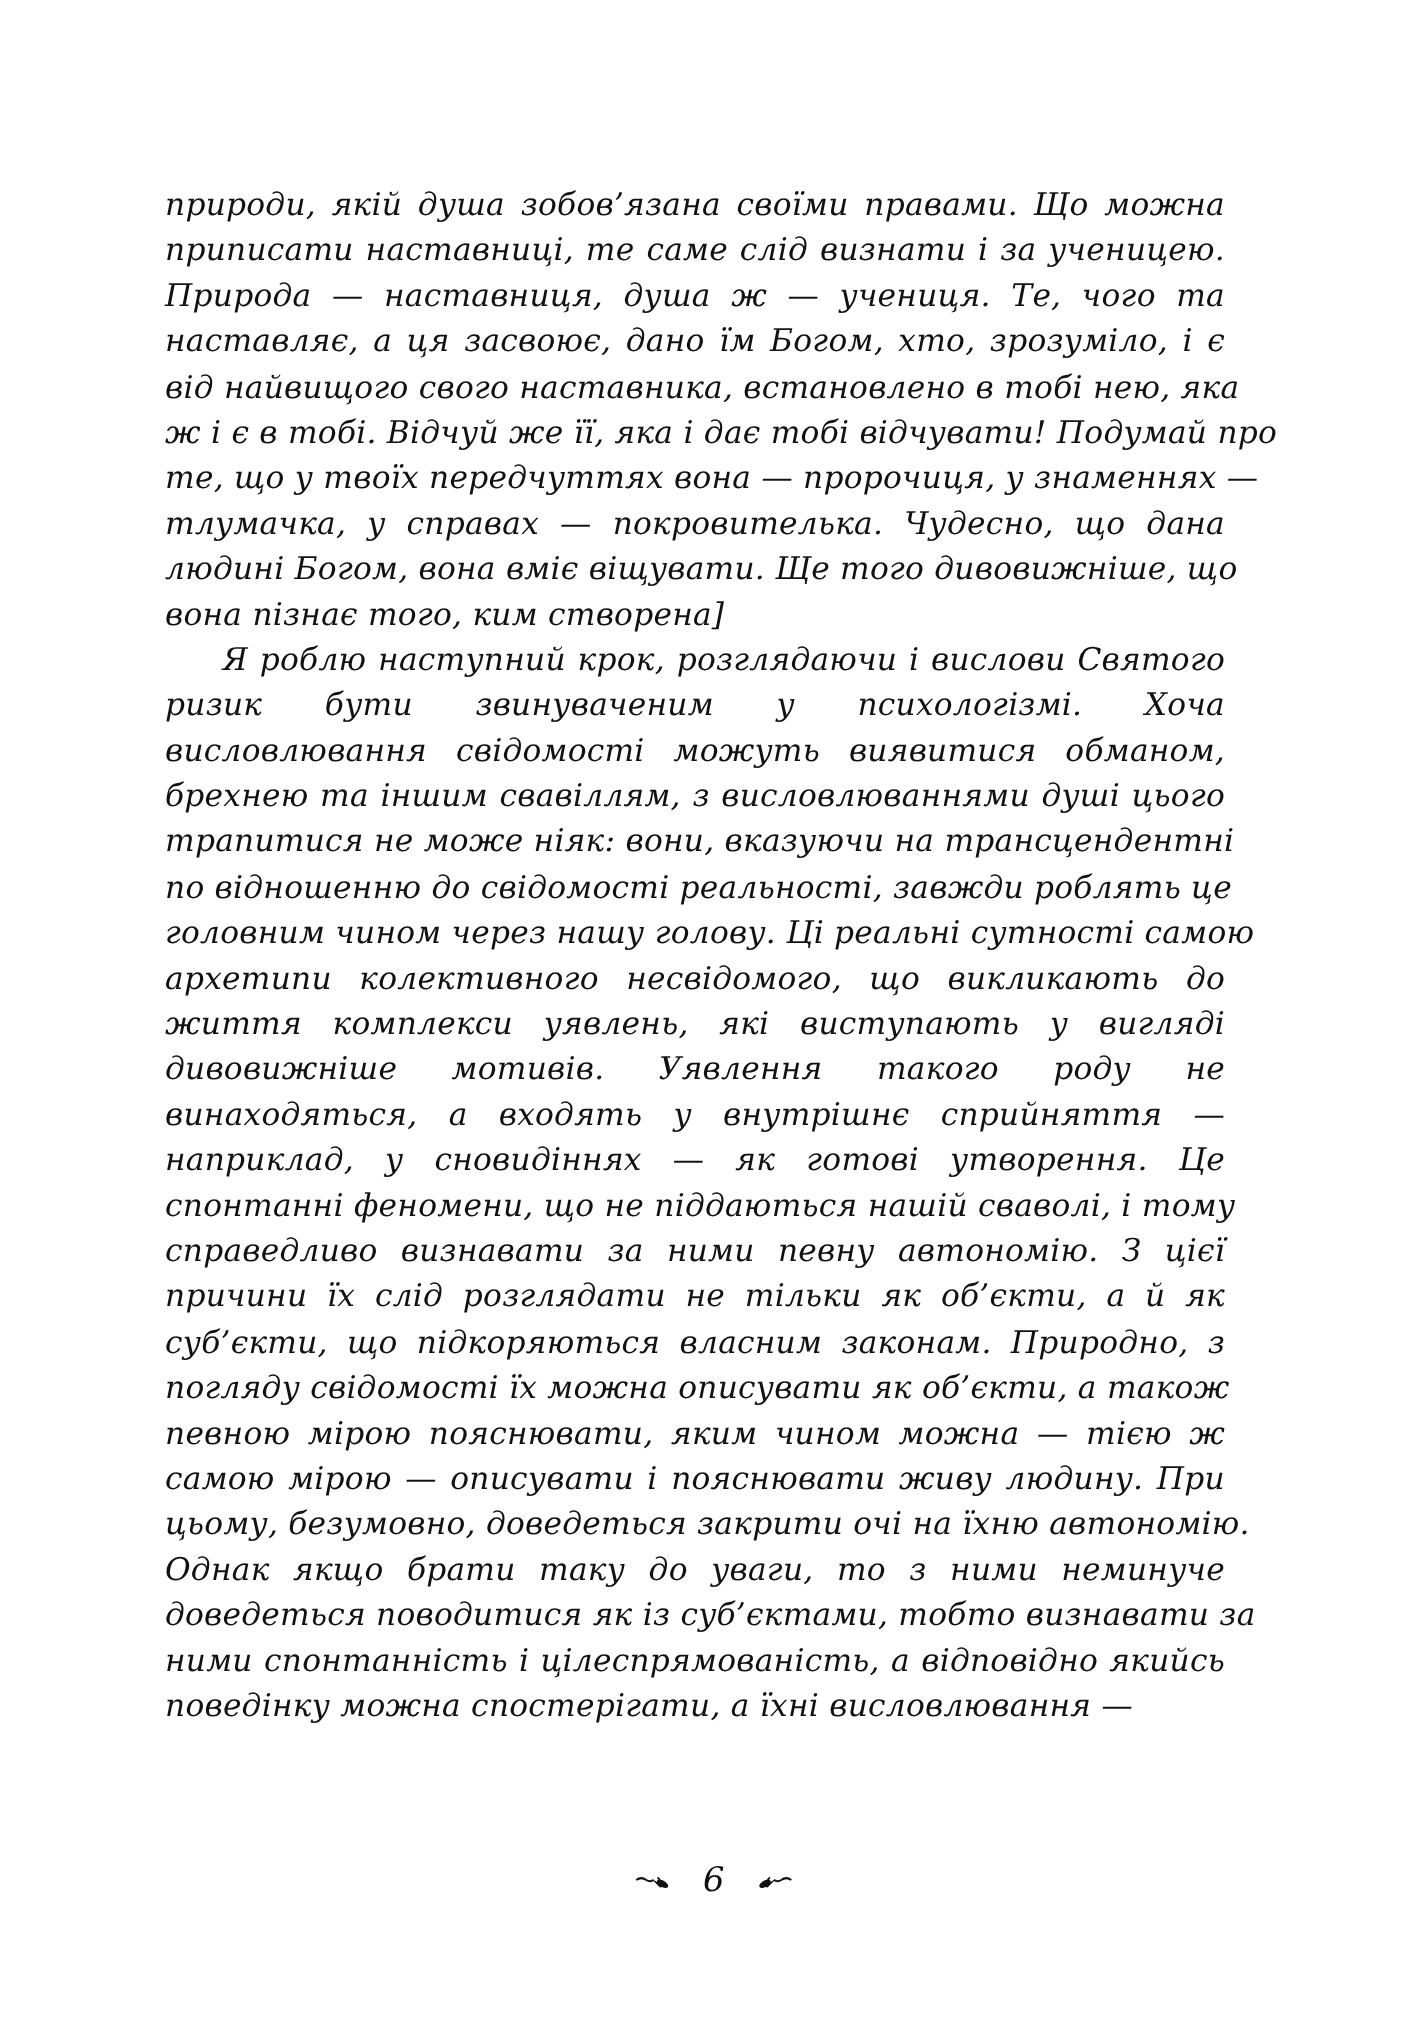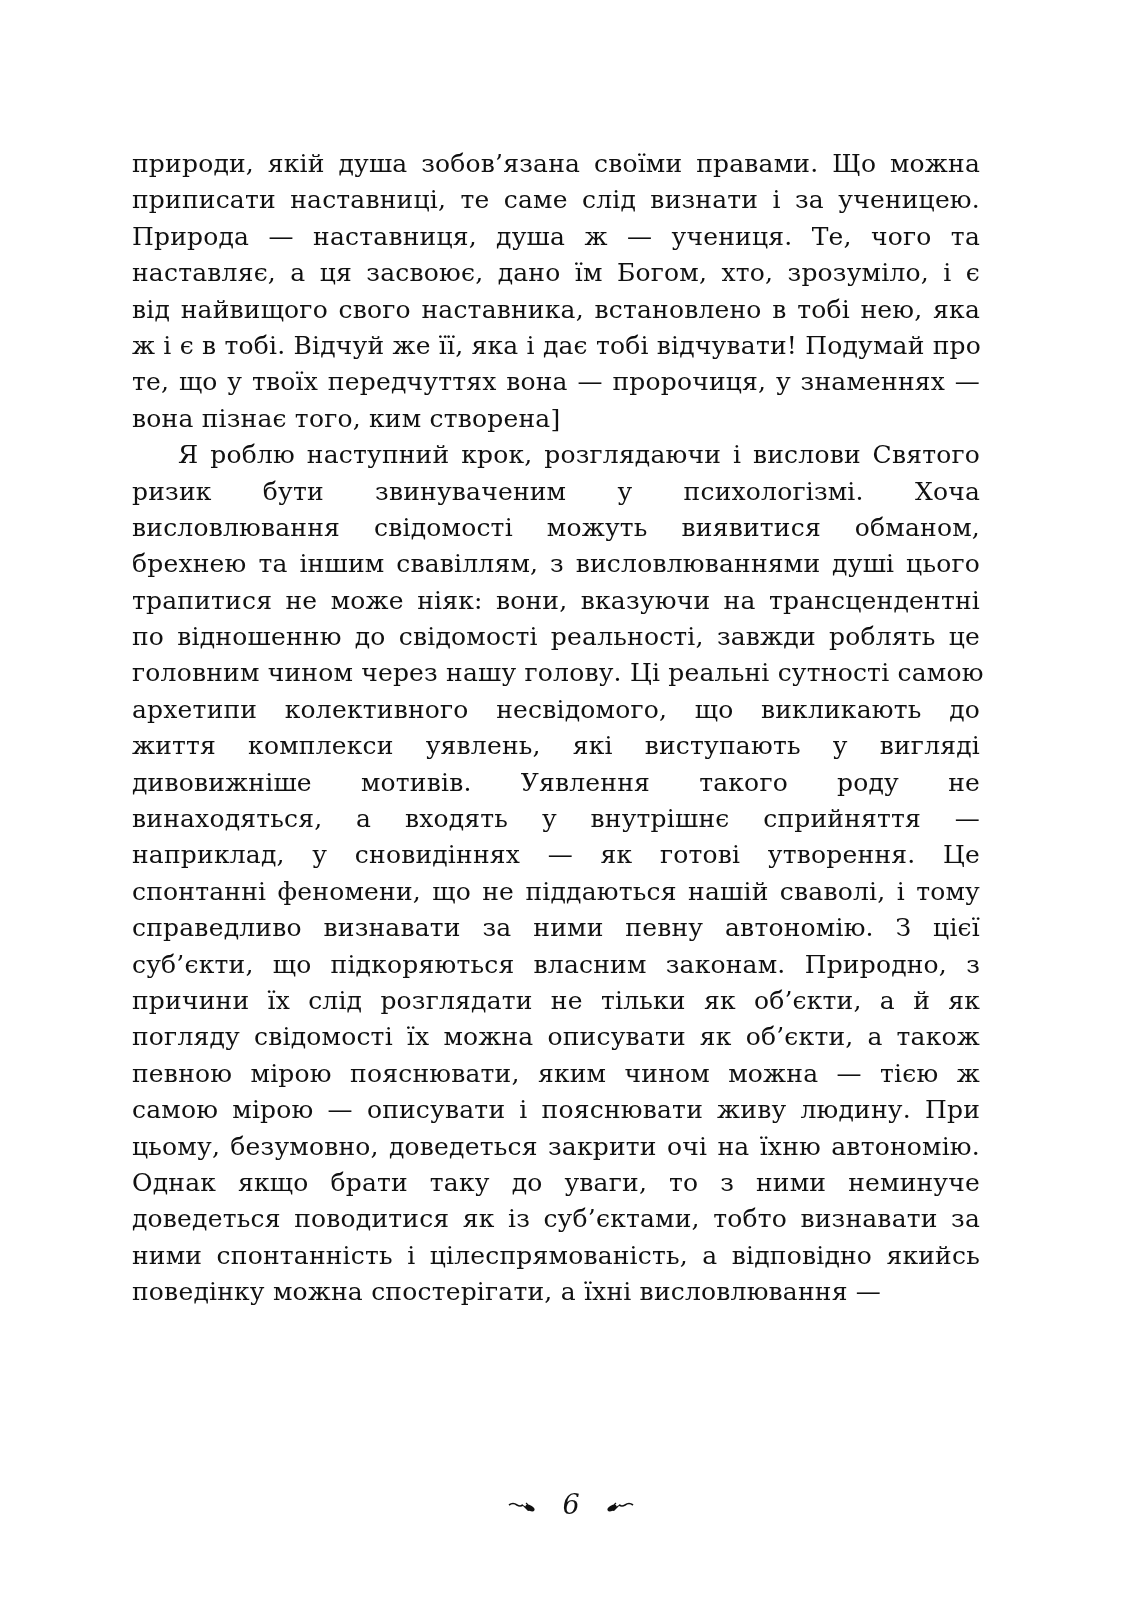--- a/index.html
+++ b/index.html
@@ -22,20 +22,21 @@
     }
     .line {
       font-family: "DejaVu Serif", "Liberation Serif", serif;
       font-size: 25px;
       line-height: 36.4px;
       height: 36.4px;
       white-space: nowrap;
       text-align: justify;
       text-align-last: justify;
       letter-spacing: 0.2px;
+      font-style: italic;
     }
     .line.last {
       text-align-last: left;
     }
     .line.indent {
       padding-left: 46px;
     }
     .footer {
       position: absolute;
       left: 0;
@@ -60,39 +61,41 @@
 
 <div class="page">
   <div id="para-0">
       <div class="line">природи, якій душа зобов’язана своїми правами. Що можна</div>
       <div class="line">приписати наставниці, те саме слід визнати і за ученицею.</div>
       <div class="line">Природа — наставниця, душа ж — учениця. Те, чого та</div>
       <div class="line">наставляє, а ця засвоює, дано їм Богом, хто, зрозуміло, і є</div>
       <div class="line">від найвищого свого наставника, встановлено в тобі нею, яка</div>
       <div class="line">ж і є в тобі. Відчуй же її, яка і дає тобі відчувати! Подумай про</div>
       <div class="line">те, що у твоїх передчуттях вона — пророчиця, у знаменнях —</div>
+      <div class="line">тлумачка, у справах — покровителька. Чудесно, що дана</div>
+      <div class="line">людині Богом, вона вміє віщувати. Ще того дивовижніше, що</div>
       <div class="line last">вона пізнає того, ким створена]</div>
     </div>
   <div id="para-1">
       <div class="line indent">Я роблю наступний крок, розглядаючи і вислови Святого</div>
       <div class="line">ризик бути звинуваченим у психологізмі. Хоча</div>
       <div class="line">висловлювання свідомості можуть виявитися обманом,</div>
       <div class="line">брехнею та іншим свавіллям, з висловлюваннями душі цього</div>
       <div class="line">трапитися не може ніяк: вони, вказуючи на трансцендентні</div>
       <div class="line">по відношенню до свідомості реальності, завжди роблять це</div>
       <div class="line">головним чином через нашу голову. Ці реальні сутності самою</div>
       <div class="line">архетипи колективного несвідомого, що викликають до</div>
       <div class="line">життя комплекси уявлень, які виступають у вигляді</div>
       <div class="line">дивовижніше мотивів. Уявлення такого роду не</div>
       <div class="line">винаходяться, а входять у внутрішнє сприйняття —</div>
       <div class="line">наприклад, у сновидіннях — як готові утворення. Це</div>
       <div class="line">спонтанні феномени, що не піддаються нашій сваволі, і тому</div>
       <div class="line">справедливо визнавати за ними певну автономію. З цієї</div>
+      <div class="line">причини їх слід розглядати не тільки як об’єкти, а й як</div>
       <div class="line">суб’єкти, що підкоряються власним законам. Природно, з</div>
-      <div class="line">причини їх слід розглядати не тільки як об’єкти, а й як</div>
       <div class="line">погляду свідомості їх можна описувати як об’єкти, а також</div>
       <div class="line">певною мірою пояснювати, яким чином можна — тією ж</div>
       <div class="line">самою мірою — описувати і пояснювати живу людину. При</div>
       <div class="line">цьому, безумовно, доведеться закрити очі на їхню автономію.</div>
       <div class="line">Однак якщо брати таку до уваги, то з ними неминуче</div>
       <div class="line">доведеться поводитися як із суб’єктами, тобто визнавати за</div>
       <div class="line">ними спонтанність і цілеспрямованість, а відповідно якийсь</div>
       <div class="line last">поведінку можна спостерігати, а їхні висловлювання —</div>
     </div>
 </div>

